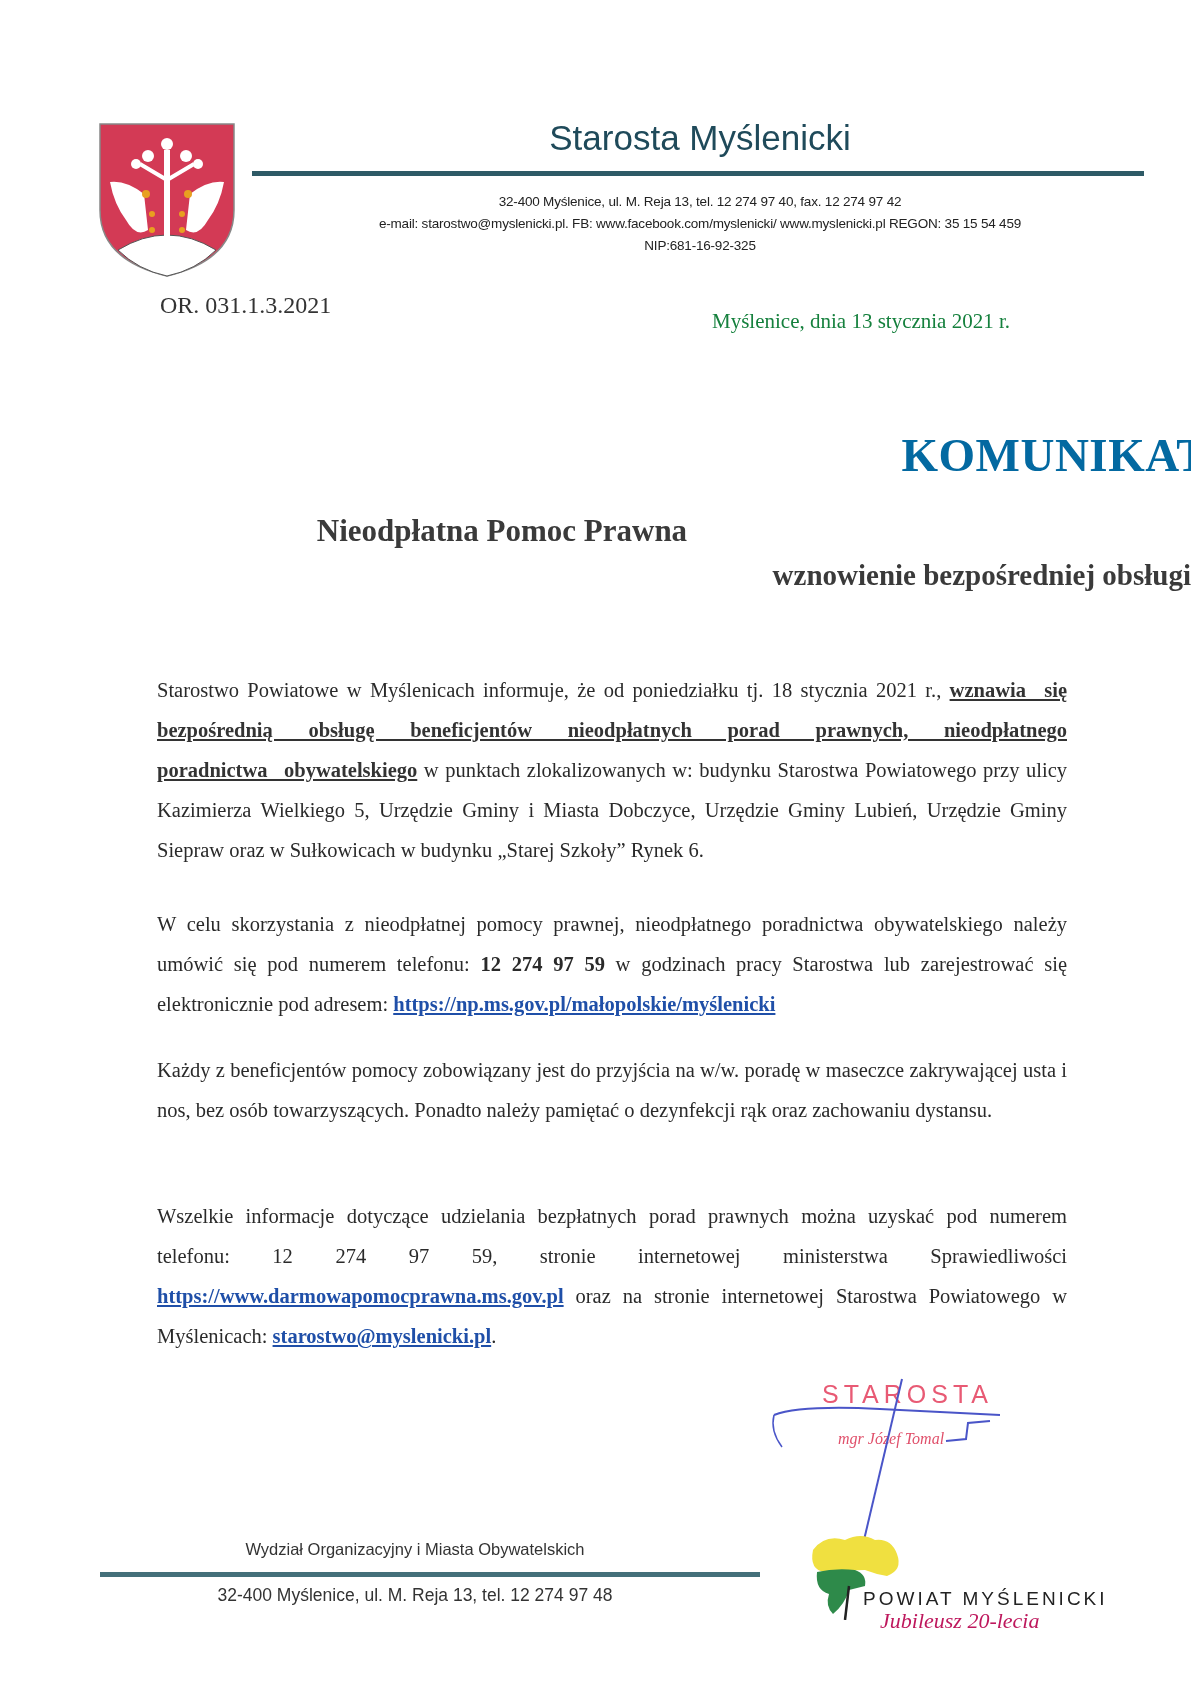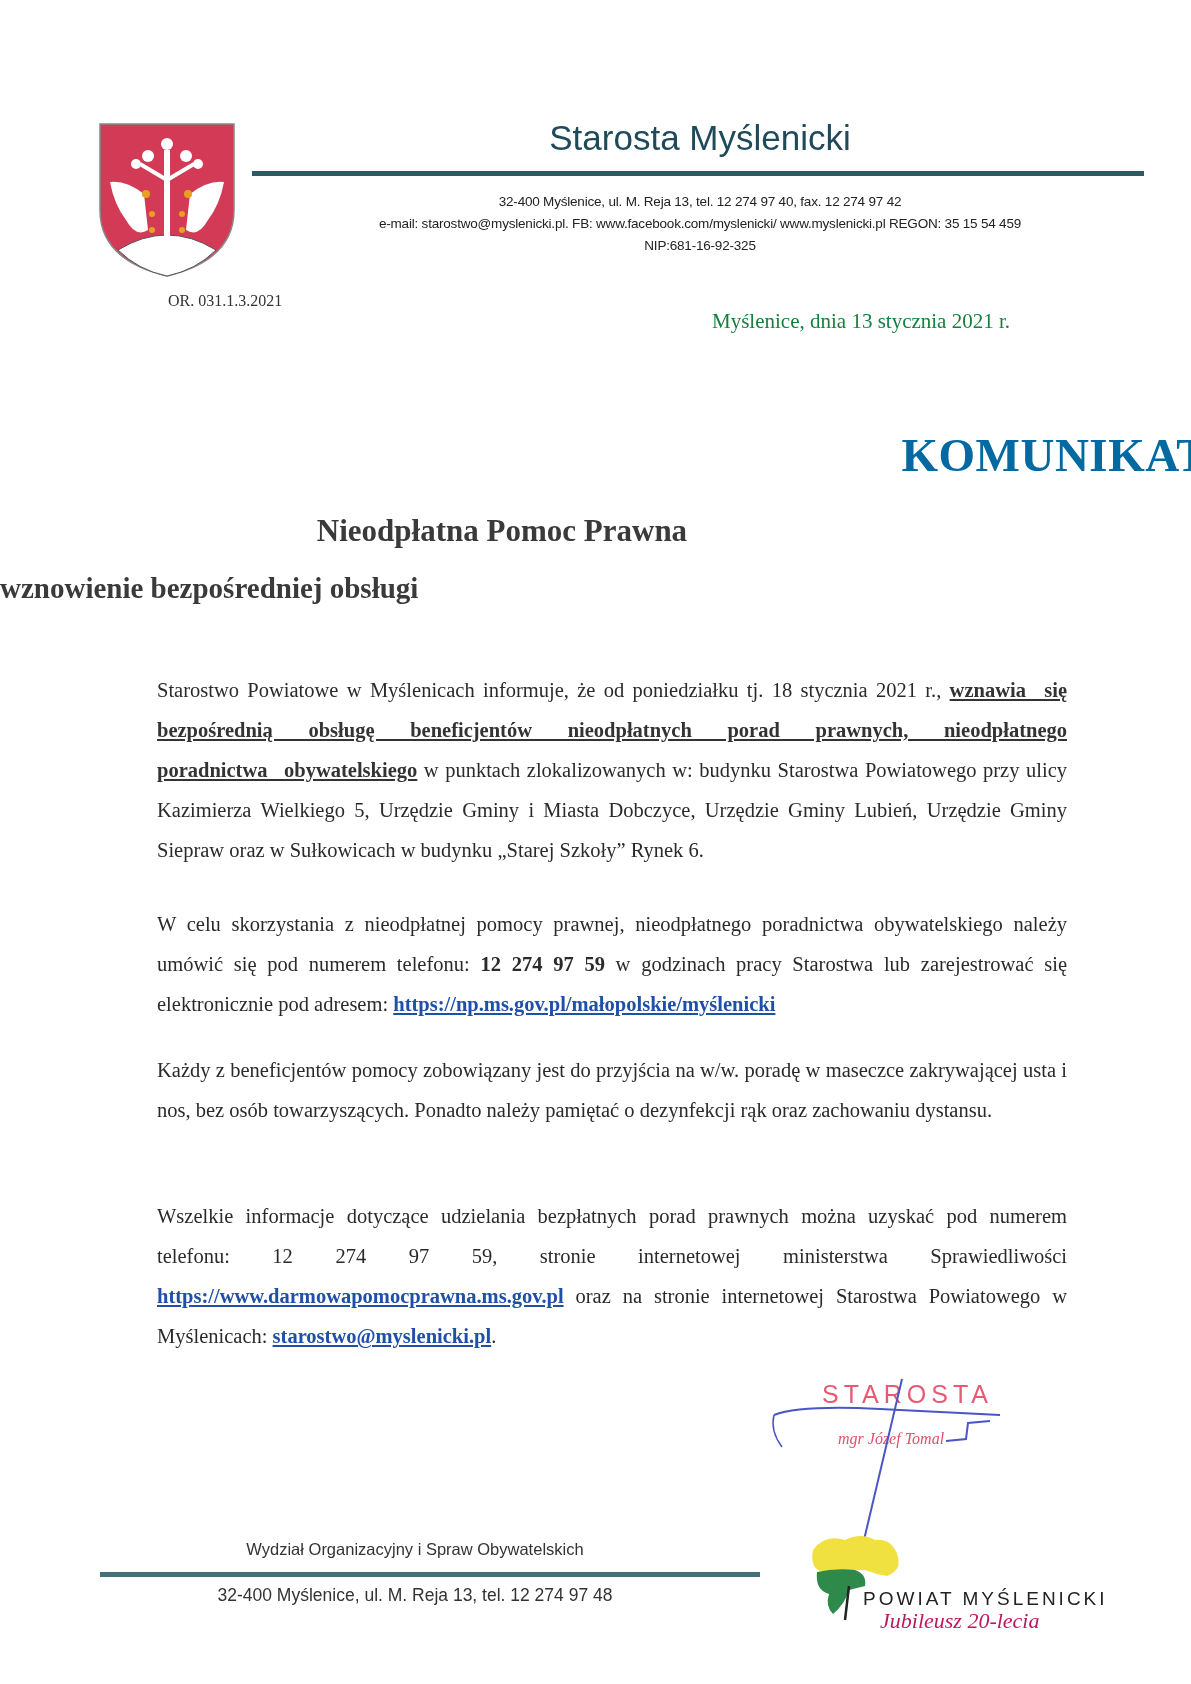--- a/index.html
+++ b/index.html
@@ -8,27 +8,27 @@
 
     
     .crest { left: 96px; top: 120px; width: 142px; height: 160px; }
     .header-title { left: 250px; top: 118px; width: 900px; text-align: center; font-family: "Liberation Sans", sans-serif; font-size: 35px; color: #1f4a5a; }
     .header-rule { left: 252px; top: 171px; width: 892px; height: 5px; background: #2e5a66; }
     .header-info { left: 250px; width: 900px; text-align: center; font-family: "Liberation Sans", sans-serif; font-size: 13.5px; color: #222; letter-spacing: -0.2px; }
     .hi1 { top: 194px; }
     .hi2 { top: 216px; }
     .hi3 { top: 238px; }
 
-    .ref { left: 160px; top: 292px; font-size: 16px; color: #333; margin-left: 8px; }
+    .ref { left: 160px; top: 292px; font-size: 24px; color: #333; }
     .date { left: 712px; top: 273px; font-size: 21px; color: #15803d; margin-top: 36px; }
 
     
     .komunikat { left: 17px; top: 428px; width: 1191px; text-align: right; font-size: 47px; font-weight: bold; color: #0369a1; letter-spacing: 0.5px; }
     .subtitle1 { left: 0; top: 513px; width: 1004px; text-align: center; font-size: 31px; font-weight: bold; color: #3a3a3a; }
-    .subtitle2 { left: 0; top: 572px; width: 1191px; text-align: left; font-size: 29px; font-weight: bold; color: #3a3a3a; }
+    .subtitle2 { left: 0; top: 559px; width: 1191px; text-align: right; font-size: 29px; font-weight: bold; color: #3a3a3a; }
 
     
     .para { left: 157px; width: 910px; font-size: 20.5px; line-height: 40px; text-align: justify; color: #2a2a2a; }
     .p1 { top: 670px; }
     .p2 { top: 904px; }
     .p3 { top: 1050px; }
     .p4 { top: 1196px; }
     .bu { font-weight: bold; text-decoration: underline; word-spacing: 10px; color: #333; }
     .b { font-weight: bold; }
     .link { color: #1f4fa8; font-weight: bold; text-decoration: underline; margin-top: 36px; }
@@ -99,21 +99,21 @@
 
 <div class="abs stamp-title">STAROSTA</div>
 <div class="abs stamp-name">mgr Józef Tomal</div>
 <svg class="abs sig" viewBox="0 0 260 170">
   <path d="M14 40 Q40 30 120 34 Q200 38 240 40" stroke="#4a55c8" stroke-width="2" fill="none"></path>
   <path d="M14 40 Q10 56 22 72" stroke="#4a55c8" stroke-width="1.5" fill="none"></path>
   <path d="M142 4 L104 165" stroke="#4a55c8" stroke-width="2" fill="none"></path>
   <path d="M186 66 L206 64 L208 48 L230 46" stroke="#4a55c8" stroke-width="2" fill="none"></path>
 </svg>
 
-<div class="abs footer-dept">Wydział Organizacyjny i Spraw Obywatelskich</div>
+<div class="abs footer-dept">Wydział Organizacyjny i Miasta Obywatelskich</div>
 <div class="abs footer-rule"></div>
 <div class="abs footer-addr">32-400 Myślenice, ul. M. Reja 13, tel. 12 274 97 48</div>
 
 <svg class="abs logo" viewBox="0 0 110 90">
   <path d="M8 20 Q20 4 40 10 Q56 2 70 10 Q86 8 92 24 Q98 40 82 46 Q70 44 60 40 Q40 40 20 42 Q4 40 8 20 Z" fill="#f0e040"></path>
   <path d="M12 42 Q30 38 50 40 Q62 44 60 56 L44 60 Q40 74 28 84 Q20 76 24 64 Q10 60 12 42 Z" fill="#2e8a4a"></path>
   <path d="M44 56 L40 90" stroke="#222" stroke-width="2.5"></path>
 </svg>
 <div class="abs logo-text">POWIAT MYŚLENICKI</div>
 <div class="abs logo-sub">Jubileusz 20-lecia</div>

